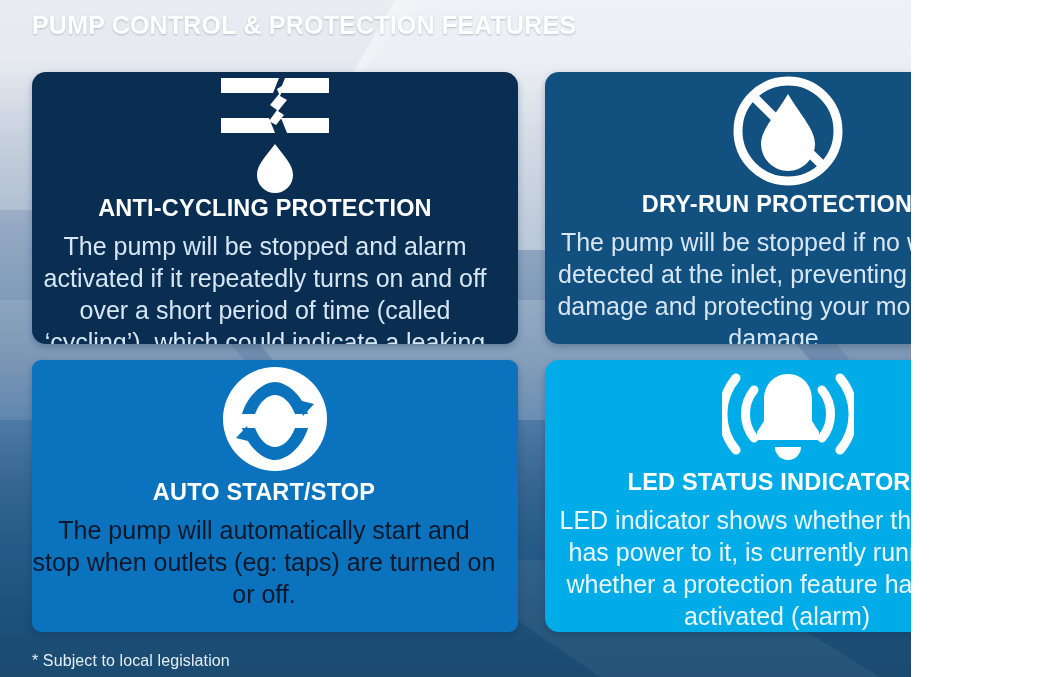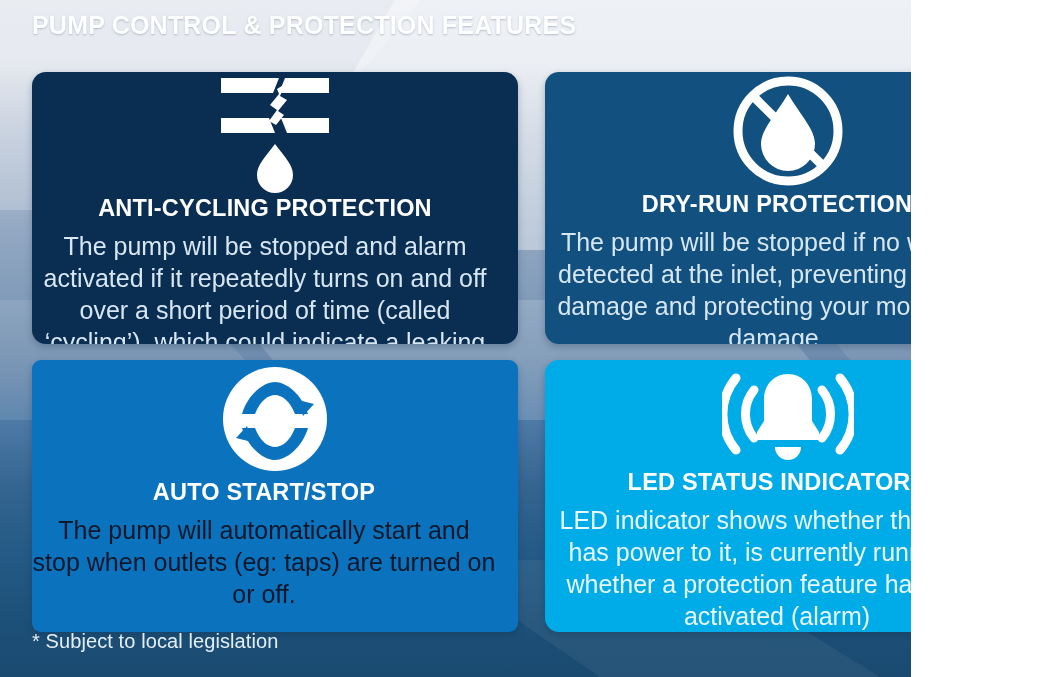--- a/index.html
+++ b/index.html
@@ -114,22 +114,22 @@
   
   .card-0 .card-body { padding-left: 2px; }
   .card-1 .card-body { padding-left: 0px; }
   .card-2 .card-body { padding-left: 0px; }
   .card-3 .card-body { padding-left: 0px; }
 
   
   .footnote {
     position: absolute;
     left: 32px;
-    top: 630px;
-    font-size: 20px;
+    top: 652px;
+    font-size: 16px;
     color: #e4eef7;
     letter-spacing: 0.1px;
   }
 </style>
 </head>
 <body>
 
 <div id="infographic">
 
   <div class="bg-layer">

